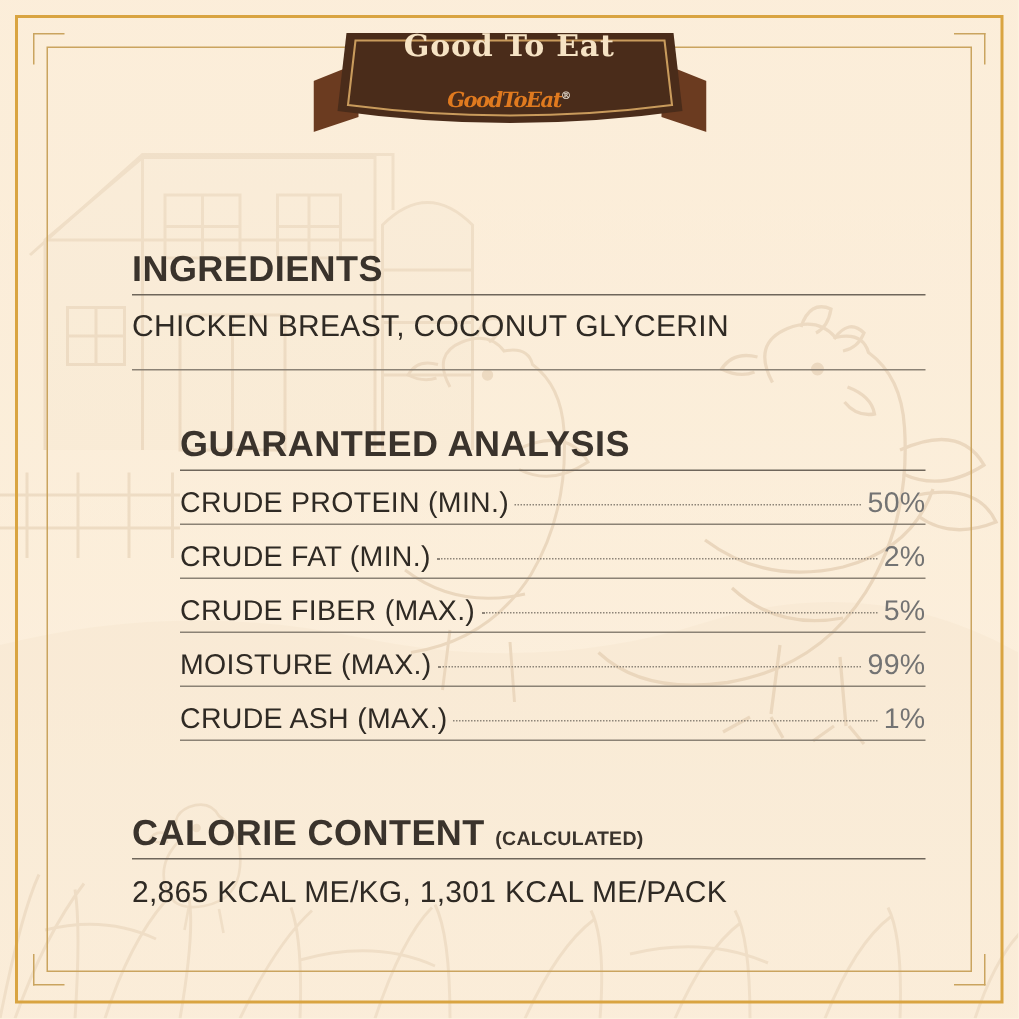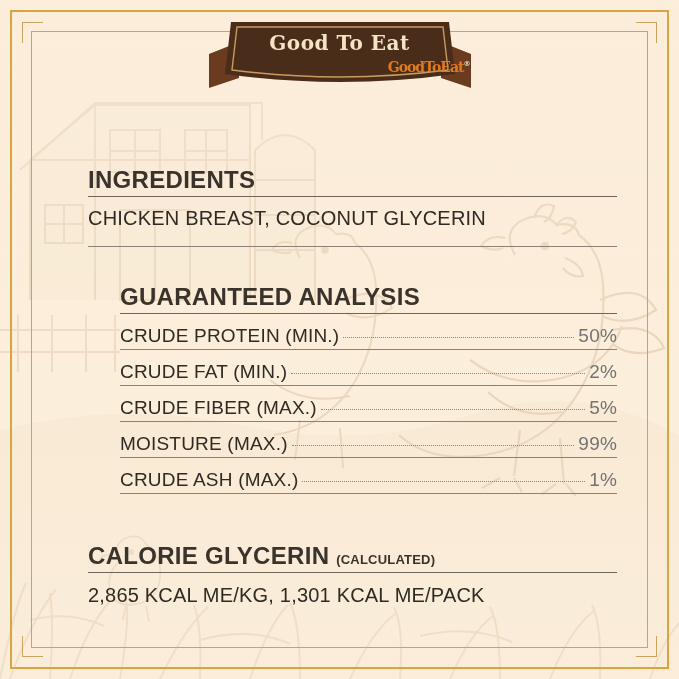--- a/index.html
+++ b/index.html
@@ -70,38 +70,39 @@
     left: 50%;
     top: 16px;
     transform: translateX(-50%);
     width: 262px;
     height: 72px;
   }
   .banner svg { display: block; }
   .brand-title {
     position: absolute;
     left: 0; right: 0;
-    top: 15px;
+    top: 2px;
     text-align: center;
     font-family: "DejaVu Serif", serif;
     font-size: 20px;
     font-weight: bold;
     letter-spacing: 0.5px;
     color: #f6e3c4;
   }
   .brand-sub {
     position: absolute;
     left: 0; right: 0;
     top: 43px;
-    text-align: right;
+    text-align: center;
     font-family: "DejaVu Serif", serif;
     font-size: 14px;
     font-weight: bold;
     color: #e07a1f;
     letter-spacing: -1px;
+    font-style: italic;
   }
   .brand-sub .reg {
     font-size: 7px;
     vertical-align: super;
     color: #e8e0d2;
     letter-spacing: 0;
   }
 
   
   .content {
@@ -311,18 +312,18 @@
       </div>
 
       <div class="row">
         <span class="label">CRUDE ASH (MAX.)</span>
         <span class="dots"></span>
         <span class="value">1%</span>
       </div>
     </div>
 
     <div class="block-calorie">
-      <div class="section-head"><span>CALORIE GLYCERIN</span> <span class="sub">(CALCULATED)</span></div>
+      <div class="section-head"><span>CALORIE CONTENT</span> <span class="sub">(CALCULATED)</span></div>
       <div class="calorie-line">2,865 KCAL ME/KG, 1,301 KCAL ME/PACK</div>
     </div>
 
   </div>
 </div>
 
 </body></html>

